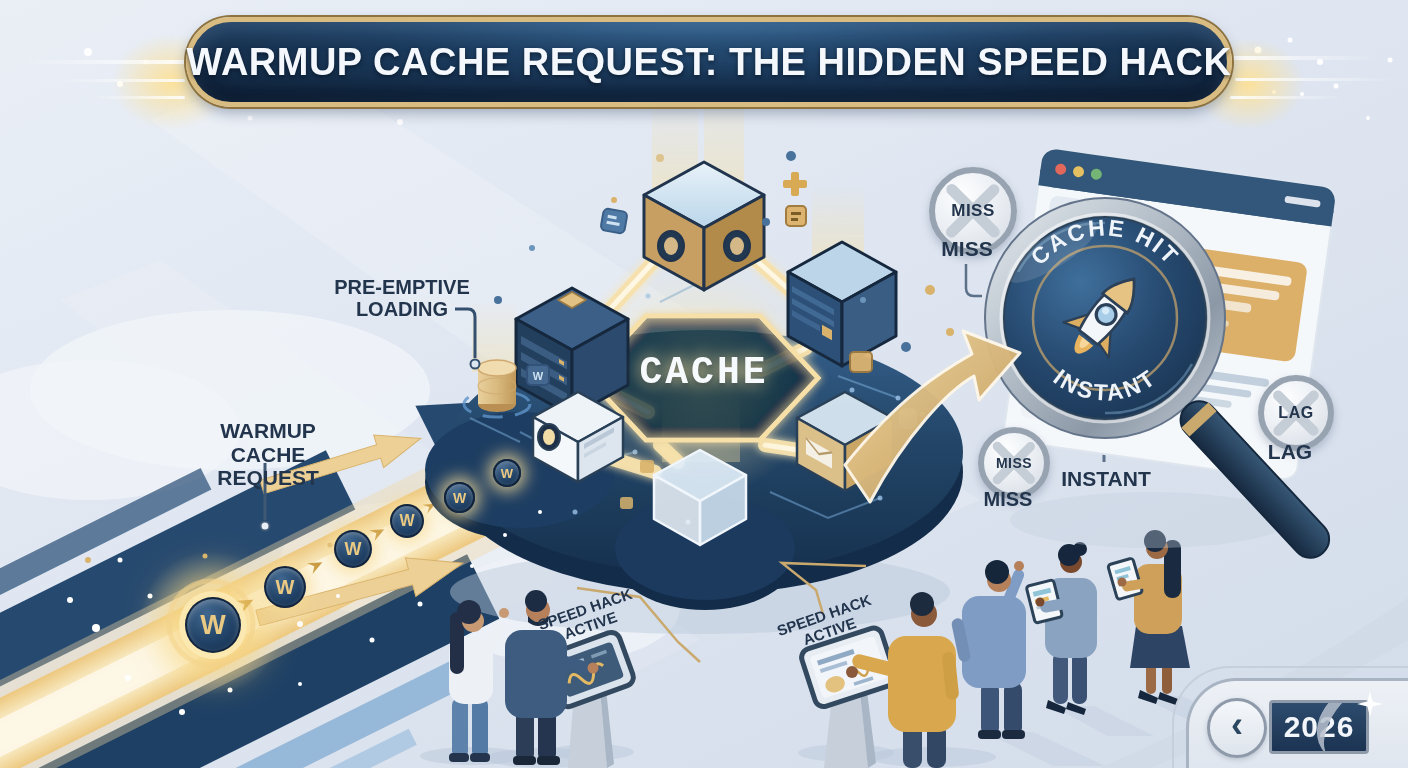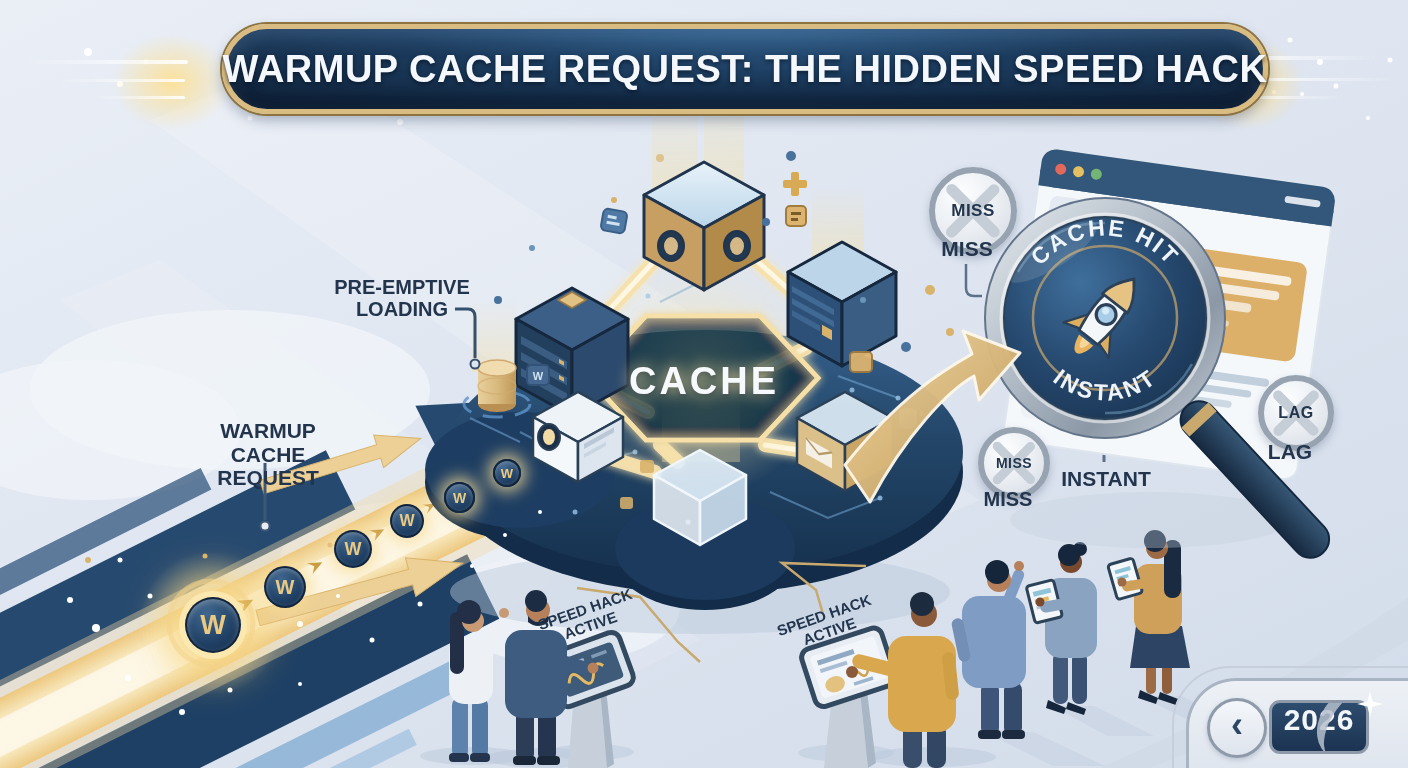--- a/index.html
+++ b/index.html
@@ -4,30 +4,29 @@
 <style>
   html,body { margin:0; padding:0; background:#c9d3e2; }
   #stage {
     position:relative; width:1408px; height:768px; overflow:hidden;
     background:linear-gradient(155deg,#eaeff6 0%,#dfe6f1 45%,#d3dcea 100%);
     font-family:"Liberation Sans", sans-serif;
   }
   #stage svg.scene { position:absolute; left:0; top:0; z-index:1; }
   
   .banner {
-    position:absolute; left:186px; top:24px; width:1036px; height:80px; z-index:4;
+    position:absolute; left:186px; top:17px; width:1036px; height:80px; z-index:4;
     border-radius:46px;
     background:radial-gradient(ellipse at 50% -10%, #31608c 0%, #1b3a5c 48%, #122740 100%);
     border:5px solid #d9bc82;
     box-shadow:0 0 0 2px #8d7340, 0 6px 14px rgba(30,50,80,.35),
       inset 0 8px 20px rgba(130,180,230,.28), inset 0 -12px 22px rgba(0,8,20,.55);
     display:flex; align-items:center; justify-content:center;
     color:#f4f8fc; font-size:38px; font-weight:800; letter-spacing:.5px; white-space:nowrap;
     text-shadow:0 2px 4px rgba(5,15,30,.65);
-    margin-left:36px;
   }
   .gold-glow { position:absolute; z-index:3; border-radius:50%;
     background:radial-gradient(closest-side, rgba(252,224,150,.95), rgba(252,224,150,0)); }
   .streak { position:absolute; z-index:3; border-radius:3px; }
   .streak.l { background:linear-gradient(90deg, rgba(255,255,255,0), rgba(255,255,255,.9)); }
   .streak.r { background:linear-gradient(90deg, rgba(255,255,255,.9), rgba(255,255,255,0)); }
   
   .lbl { position:absolute; z-index:3; color:#22354d; font-weight:800; text-align:center; line-height:1.12; }
   .lbl span { display:block; }
   
@@ -43,37 +42,37 @@
   .cbadge { position:absolute; z-index:3; border-radius:50%; border:6px solid #97a3b1;
     background:radial-gradient(circle at 35% 28%, #fdfeff, #e9edf2 55%, #d4dae2);
     box-shadow:0 4px 8px rgba(60,80,110,.28);
     display:flex; align-items:center; justify-content:center; }
   .cbadge i { position:absolute; left:50%; top:50%; width:94%; height:15%;
     background:#c5cdd6; border-radius:6px; }
   .cbadge i.x1 { transform:translate(-50%,-50%) rotate(45deg); }
   .cbadge i.x2 { transform:translate(-50%,-50%) rotate(-45deg); }
   .cbadge span { position:relative; font-weight:800; color:#22354d; letter-spacing:.5px; }
   
-  .cache-word { position:absolute; z-index:3; display:flex; align-items:flex-end; justify-content:center;
+  .cache-word { position:absolute; z-index:3; display:flex; align-items:flex-start; justify-content:center;
     color:#f7fafc; font-weight:800; letter-spacing:3px;
-    text-shadow:0 0 16px rgba(255,230,160,.95), 0 2px 4px rgba(10,25,45,.55); }
+    text-shadow:0 0 16px rgba(255,230,160,.95), 0 2px 4px rgba(10,25,45,.55);font-family:Liberation Mono, monospace; }
   
   .panel-outer { position:absolute; left:1172px; top:666px; width:240px; height:102px; z-index:2;
     border-top-left-radius:58px; border-top:2px solid #c6cedb; border-left:2px solid #c6cedb; }
   .year-panel { position:absolute; left:1186px; top:678px; width:226px; height:90px; z-index:3;
     background:linear-gradient(180deg,#edf1f6,#dfe5ee);
     border-top-left-radius:50px; border-top:3px solid #a9b4c3; border-left:3px solid #a9b4c3; }
   .chev { position:absolute; left:18px; top:17px; width:54px; height:54px; border-radius:50%;
     background:linear-gradient(180deg,#f4f7fa,#dee4ed); border:3px solid #8e9aa9;
     display:flex; align-items:center; justify-content:center;
     box-shadow:0 2px 5px rgba(70,90,120,.25); }
   .chev span { font-size:36px; font-weight:800; color:#2c4761; margin-top:-7px; }
-  .yearpill { position:absolute; left:80px; top:19px; width:94px; height:48px; border-radius:11px;
+  .yearpill { position:absolute; left:80px; top:19px; width:94px; height:48px; border-radius:4px;
     background:linear-gradient(180deg,#2d4c6e,#1c3352); border:3px solid #8e9aa9;
-    display:flex; align-items:flex-start; justify-content:center; overflow:hidden;
+    display:flex; align-items:center; justify-content:center; overflow:hidden;
     font-size:30px; font-weight:800; color:#f2f6fa; letter-spacing:1px; }
   .swoosh { position:absolute; right:-10px; top:-14px; width:46px; height:72px;
     border-left:11px solid rgba(182,192,204,.85); border-radius:50%; transform:rotate(30deg); }
   .star { position:absolute; left:168px; top:10px; width:26px; height:26px; background:#fff;
     clip-path:polygon(50% 0,60% 40%,100% 50%,60% 60%,50% 100%,40% 60%,0 50%,40% 40%);
     filter:drop-shadow(0 0 4px #fff); }
 </style>
 </head>
 <body>
 

